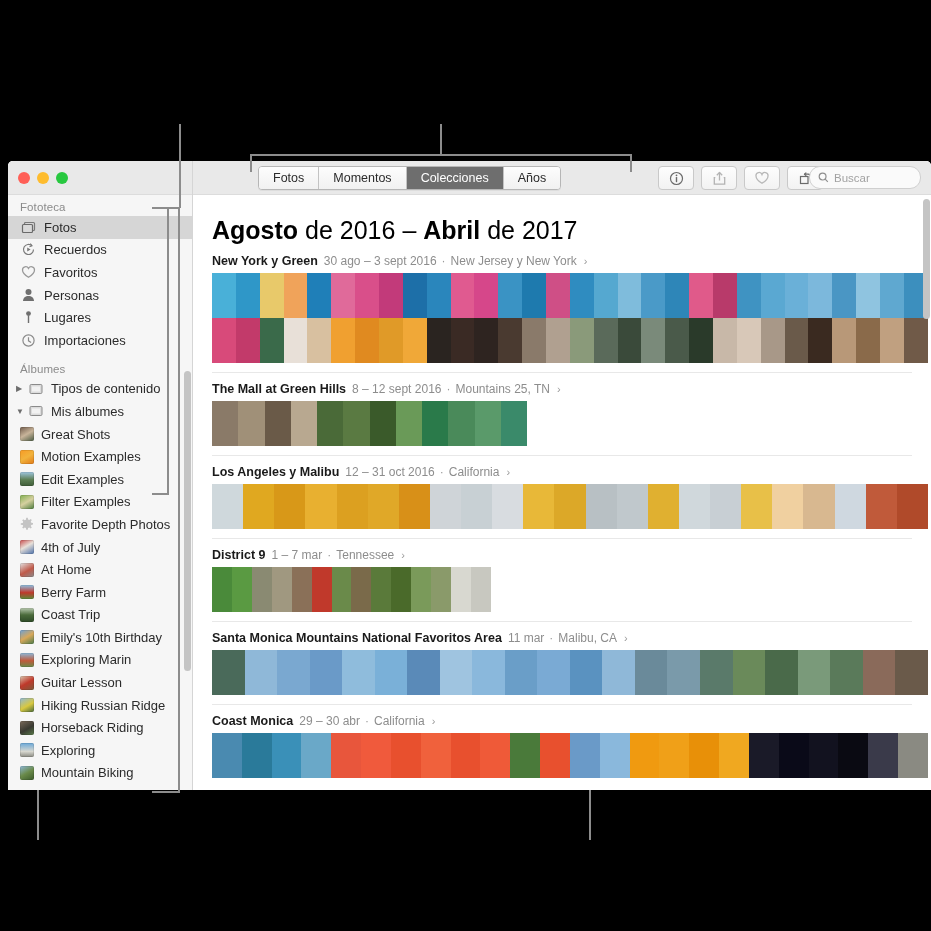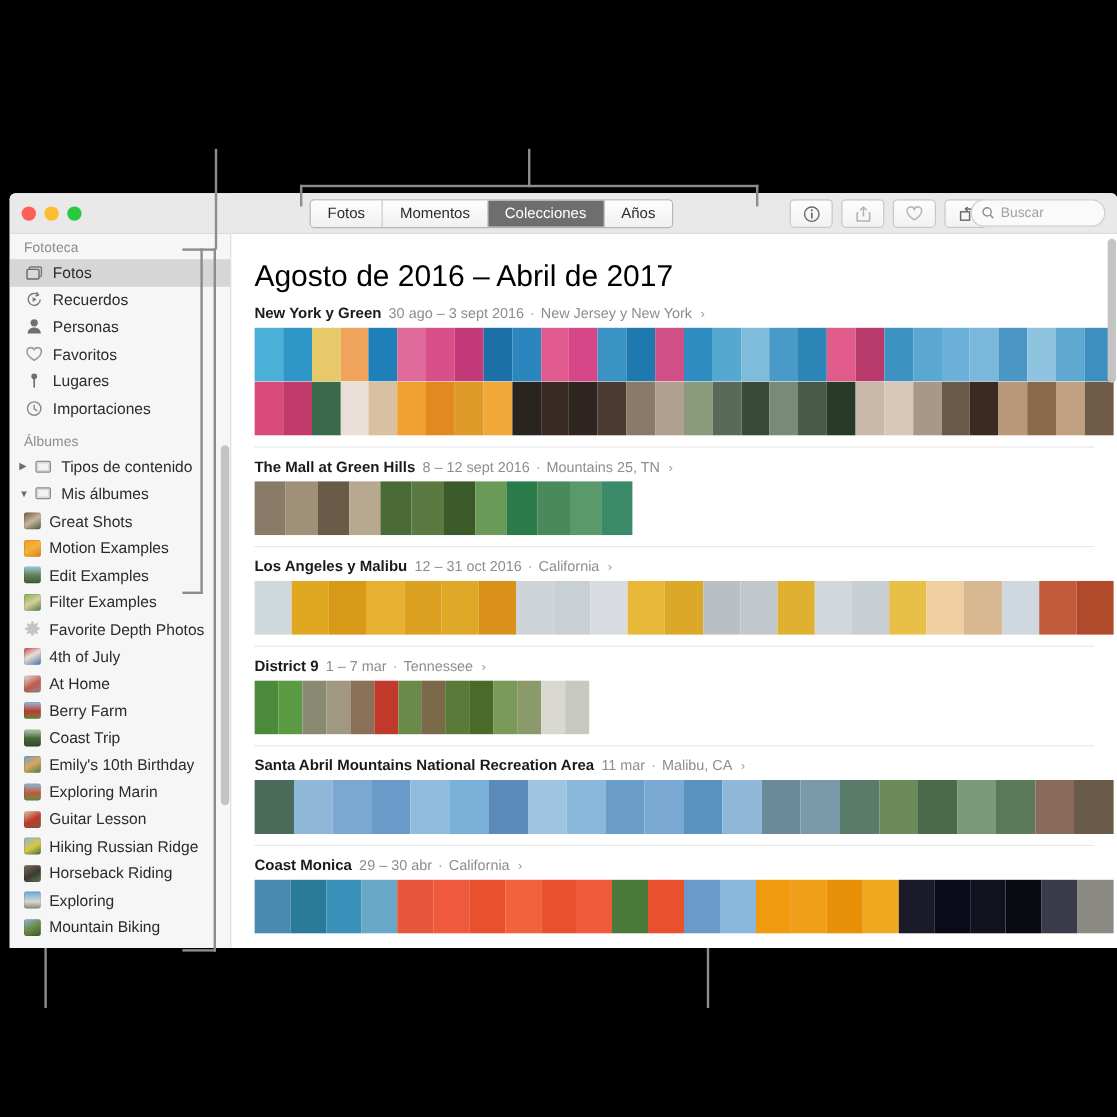--- a/index.html
+++ b/index.html
@@ -53,21 +53,21 @@
         border-radius:4px;background:linear-gradient(#fdfdfd,#f2f2f2);
         display:flex;align-items:center;justify-content:center;}
   .searchbox{position:absolute;top:5px;right:10px;width:102px;height:21px;
              border:1px solid #cfcfcf;border-radius:11px;background:#fafafa;
              display:flex;align-items:center;padding-left:8px;}
   .searchbox span{font-size:11.5px;color:#a2a2a2;margin-left:5px;}
 
   #scroll{position:absolute;top:34px;left:0;right:0;bottom:0;overflow:hidden;
           background:#fff;}
   h1.range{margin:0;padding:21px 0 0 19px;font-size:25px;color:#000;font-weight:400;}
-  h1.range b{font-weight:400;}
+  h1.range b{font-weight:700;}
   .group-block{padding:0 0 0 19px;}
   .ghead{display:flex;align-items:baseline;padding:9px 0 5px 0;white-space:nowrap;}
   .gname{font-size:12.5px;font-weight:700;color:#1a1a1a;}
   .gdate{font-size:12px;color:#8d8d8d;margin-left:6px;}
   .gdot{font-size:12px;color:#9a9a9a;margin:0 5px;}
   .gplace{font-size:12px;color:#8d8d8d;}
   .gchev{font-size:11px;color:#9a9a9a;margin-left:7px;}
   .strip{display:flex;overflow:hidden;}
   .strip .ph{flex:none;height:var(--h);}
   .rule{height:1px;background:#e8e8e8;margin:9px 19px 0 0;}
@@ -118,34 +118,34 @@
             <path d="M9.2 1.6l1.9 2.2-2.6.9" fill="none" stroke="#7a7a7a" stroke-width="1.2" stroke-linejoin="round"></path>
             <path d="M6.2 5.4l3.4 2.1-3.4 2.1z" fill="#7a7a7a"></path>
           </svg>
       </span>
       <span>Recuerdos</span>
     </div>
 
     <div class="row">
       <span class="ico">
         <svg width="15" height="14" viewBox="0 0 15 14">
+            <path d="M7.5 12.2S1.5 8.6 1.5 4.9A3.2 3.2 0 0 1 7.5 3.4 3.2 3.2 0 0 1 13.5 4.9c0 3.7-6 7.3-6 7.3z" fill="none" stroke="#9a9a9a" stroke-width="1.3"></path>
+          </svg>
+      </span>
+      <span>Favoritos</span>
+    </div>
+
+    <div class="row">
+      <span class="ico">
+        <svg width="15" height="14" viewBox="0 0 15 14">
             <circle cx="7.5" cy="4" r="3" fill="#6f6f6f"></circle>
             <path d="M2 13c0-3.1 2.5-5 5.5-5S13 9.9 13 13z" fill="#6f6f6f"></path>
           </svg>
       </span>
       <span>Personas</span>
-    </div>
-
-    <div class="row">
-      <span class="ico">
-        <svg width="15" height="14" viewBox="0 0 15 14">
-            <path d="M7.5 12.2S1.5 8.6 1.5 4.9A3.2 3.2 0 0 1 7.5 3.4 3.2 3.2 0 0 1 13.5 4.9c0 3.7-6 7.3-6 7.3z" fill="none" stroke="#9a9a9a" stroke-width="1.3"></path>
-          </svg>
-      </span>
-      <span>Favoritos</span>
     </div>
 
     <div class="row">
       <span class="ico">
         <svg width="15" height="15" viewBox="0 0 15 15">
             <circle cx="7.5" cy="3.6" r="2.4" fill="#6f6f6f"></circle>
             <rect x="6.8" y="5.6" width="1.4" height="7.4" fill="#6f6f6f"></rect>
           </svg>
       </span>
       <span>Lugares</span>
@@ -468,21 +468,21 @@
               <div class="ph" style="width: 19.9286px; background: rgb(74, 106, 42);"></div>
               <div class="ph" style="width: 19.9286px; background: rgb(122, 154, 90);"></div>
               <div class="ph" style="width: 19.9286px; background: rgb(138, 154, 106);"></div>
               <div class="ph" style="width: 19.9286px; background: rgb(216, 216, 208);"></div>
               <div class="ph" style="width: 19.9286px; background: rgb(200, 200, 192);"></div>
             </div>
           </div>
           <div class="rule" style="margin-left: 19px;"></div>
           <div class="group-block">
             <div class="ghead">
-              <span class="gname">Santa Abril Mountains National Recreation Area</span>
+              <span class="gname">Santa Monica Mountains National Favoritos Area</span>
               <span class="gdate">11 mar</span>
               <span class="gdot">·</span>
               <span class="gplace">Malibu, CA</span>
               <span class="gchev">›</span>
             </div>
             <div class="strip" style="--h: 45px;">
               <div class="ph" style="width: 32.5455px; background: rgb(74, 106, 90);"></div>
               <div class="ph" style="width: 32.5455px; background: rgb(143, 184, 216);"></div>
               <div class="ph" style="width: 32.5455px; background: rgb(122, 168, 208);"></div>
               <div class="ph" style="width: 32.5455px; background: rgb(106, 154, 200);"></div>

